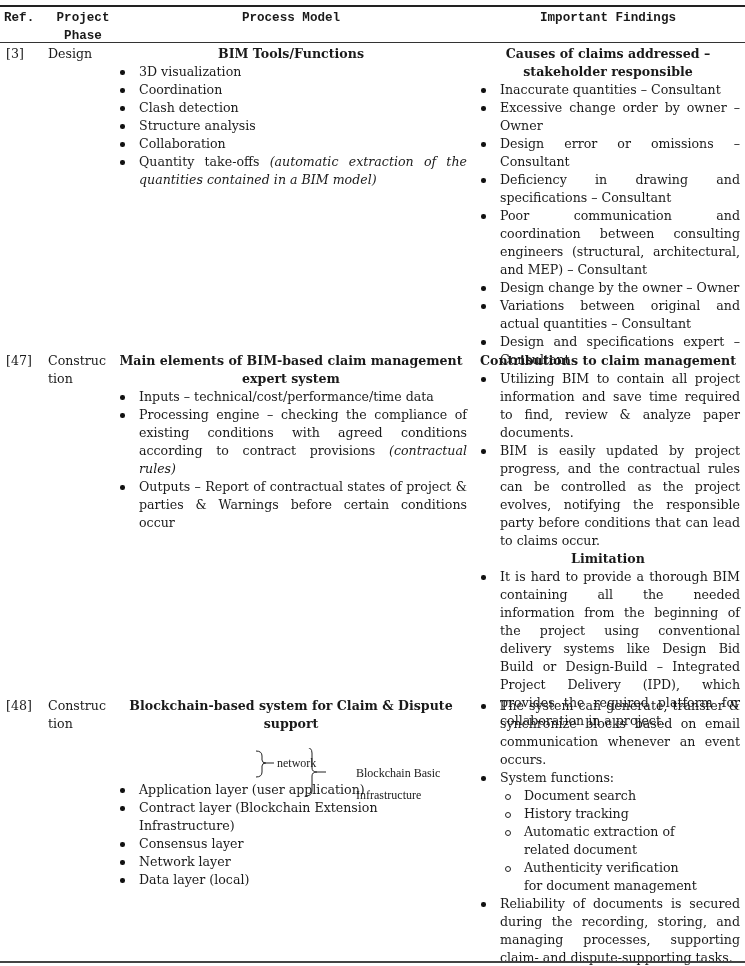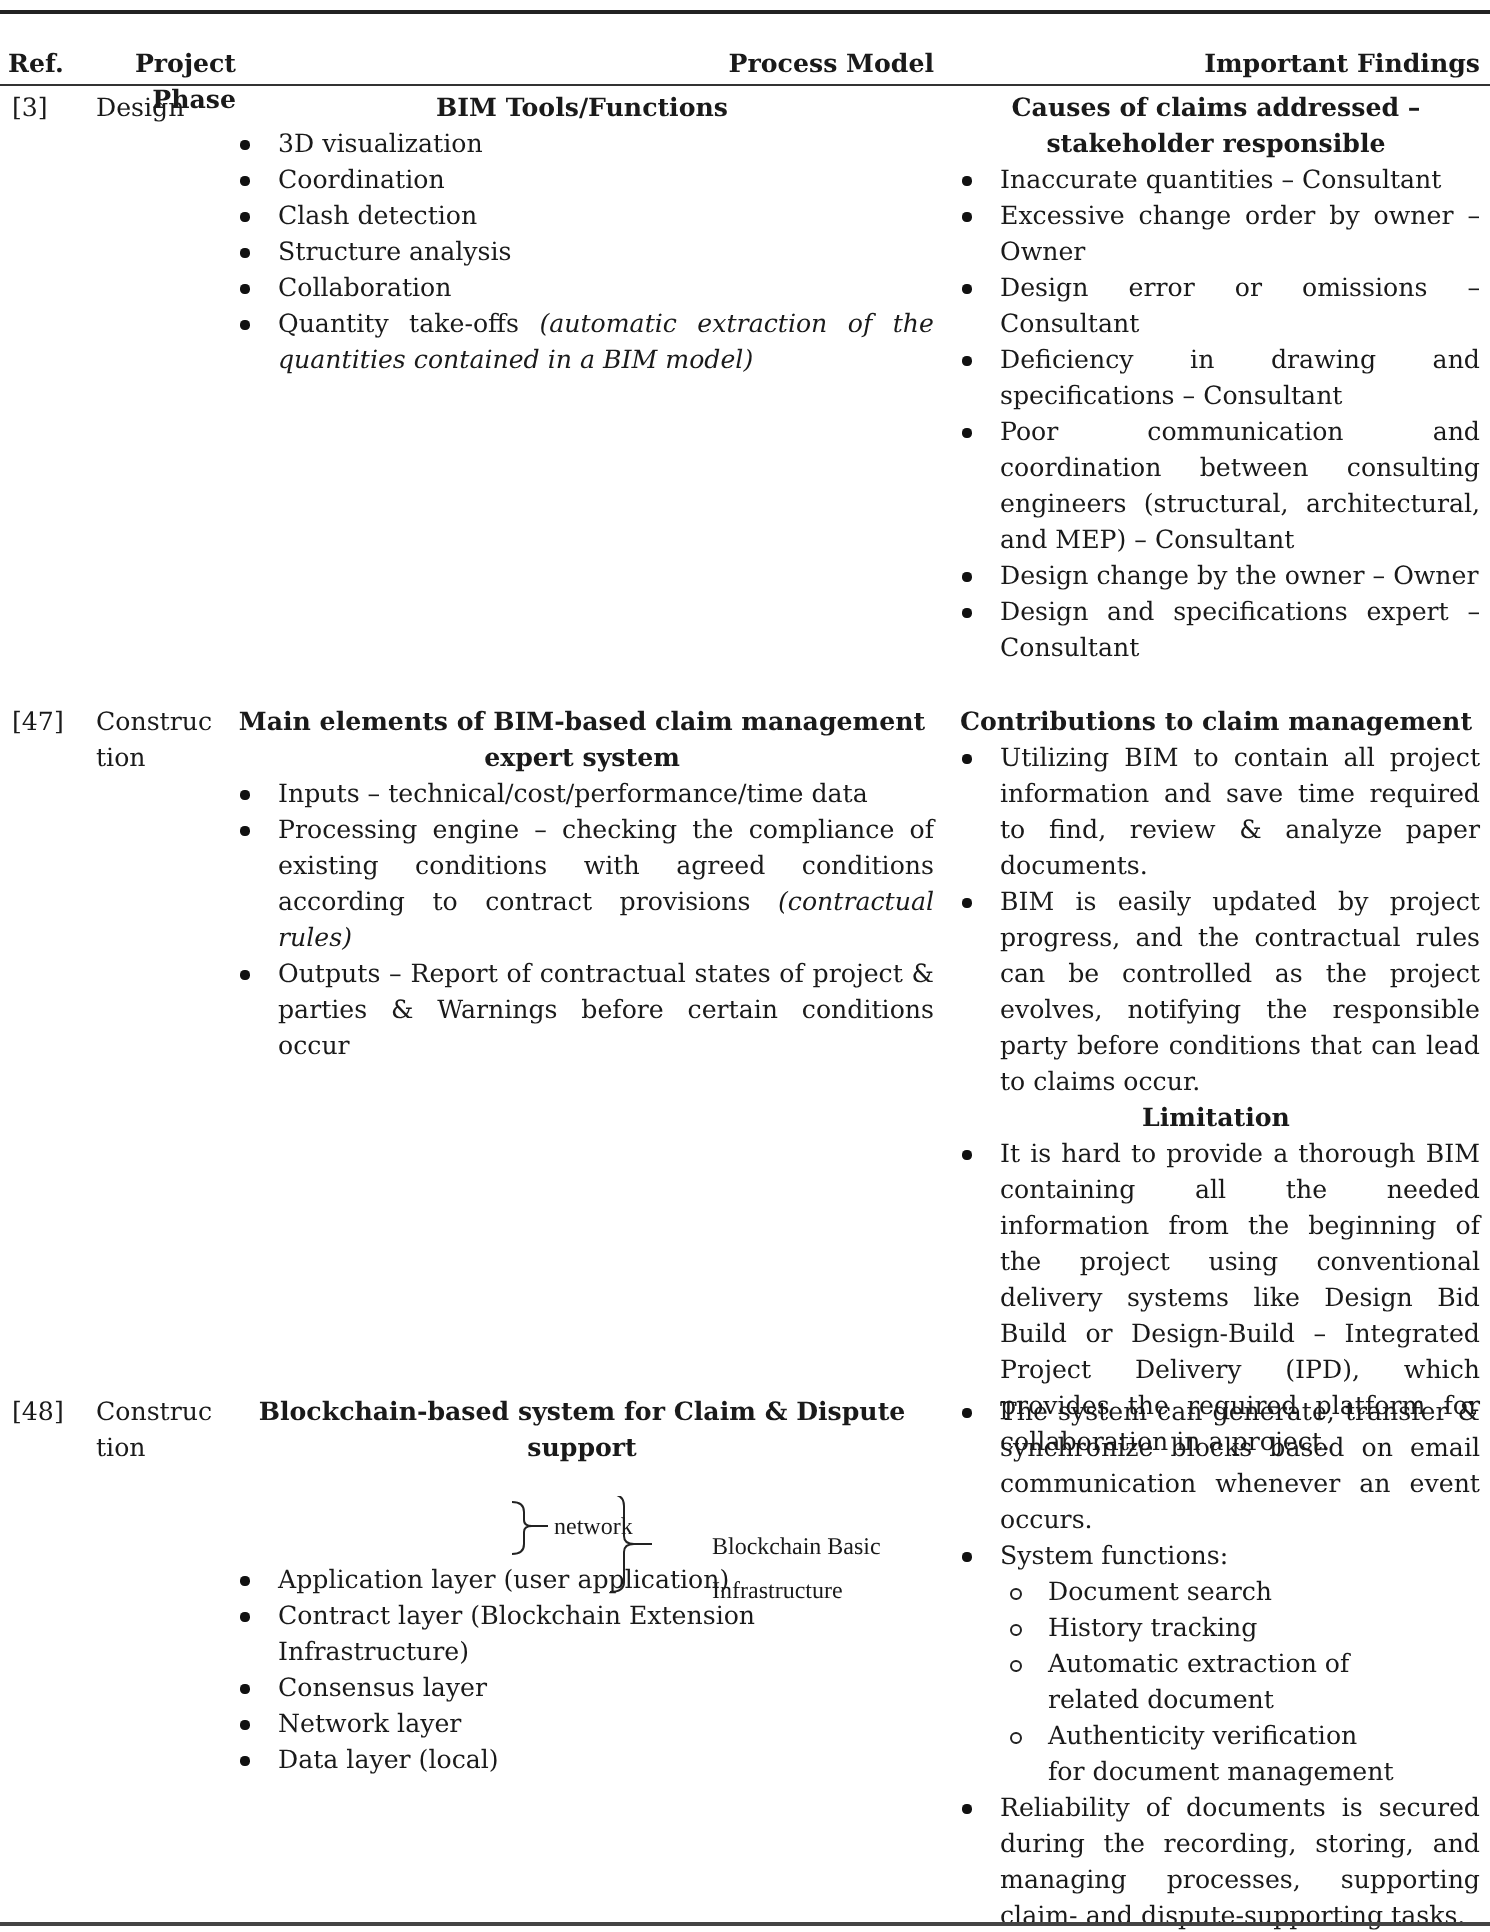--- a/index.html
+++ b/index.html
@@ -5,21 +5,21 @@
   html, body { margin: 0; padding: 0; background: #ffffff; }
   body {
     width: 745px; height: 966px; position: relative; overflow: hidden;
     font-family: "DejaVu Serif", "Liberation Serif", serif;
     font-size: 12.6px; color: #1a1a1a; line-height: 18px;
   }
   .rule-top { position: absolute; left: 0; top: 5px; width: 745px; height: 2px; background: #222; }
   .rule-head { position: absolute; left: 0; top: 42px; width: 745px; height: 1px; background: #333; }
   .rule-bottom { position: absolute; left: 0; top: 961px; width: 745px; height: 2px; background: #444; }
 
-  .th { position: absolute; top: 23px; font-weight: bold; text-align: right; line-height: 18px; }
+  .th { position: absolute; top: 9px; font-weight: bold; text-align: center; line-height: 18px; font-family: Liberation Mono, monospace; }
   .cell { position: absolute; }
   .ref { left: 6px; }
   .phase { left: 48px; width: 58px; }
   .pm { left: 115px; width: 352px; }
   .fd { left: 476px; width: 264px; }
 
   .heading { font-weight: bold; text-align: center; }
   ul { list-style: none; margin: 0; padding: 0; }
   li { position: relative; padding-left: 24px; text-align: justify; }
   li::before {
@@ -69,20 +69,21 @@
 
   <div class="cell fd" style="top:45px;">
     <div class="heading">Causes of claims addressed – stakeholder responsible</div>
     <ul>
       <li class="just-last">Inaccurate quantities – Consultant</li>
       <li class="just-last">Excessive change order by owner – Owner</li>
       <li class="just-last">Design error or omissions – Consultant</li>
       <li class="just-last">Deficiency in drawing and specifications – Consultant</li>
       <li class="just-last">Poor communication and coordination between consulting engineers (structural, architectural, and MEP) – Consultant</li>
       <li class="just-last">Design change by the owner – Owner</li>
+      <li class="just-last">Variations between original and actual quantities – Consultant</li>
       <li class="just-last">Design and specifications expert – Consultant</li>
     </ul>
   </div>
 </div>
 
 <div>
   <div class="cell ref" style="top:352px;">[47]</div>
   <div class="cell phase" style="top:352px;">
     <div>Construc</div>
     <div>tion</div>

